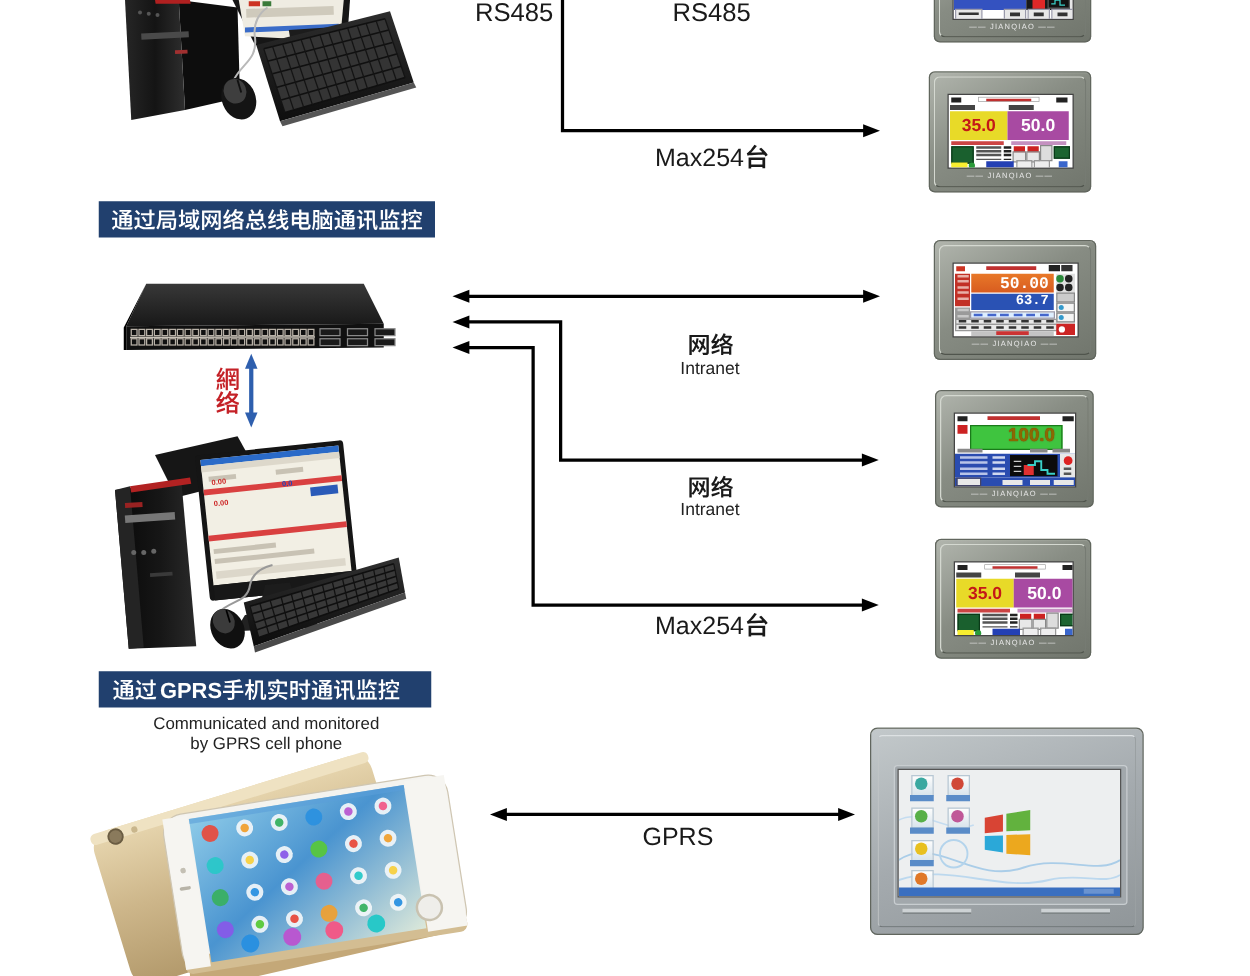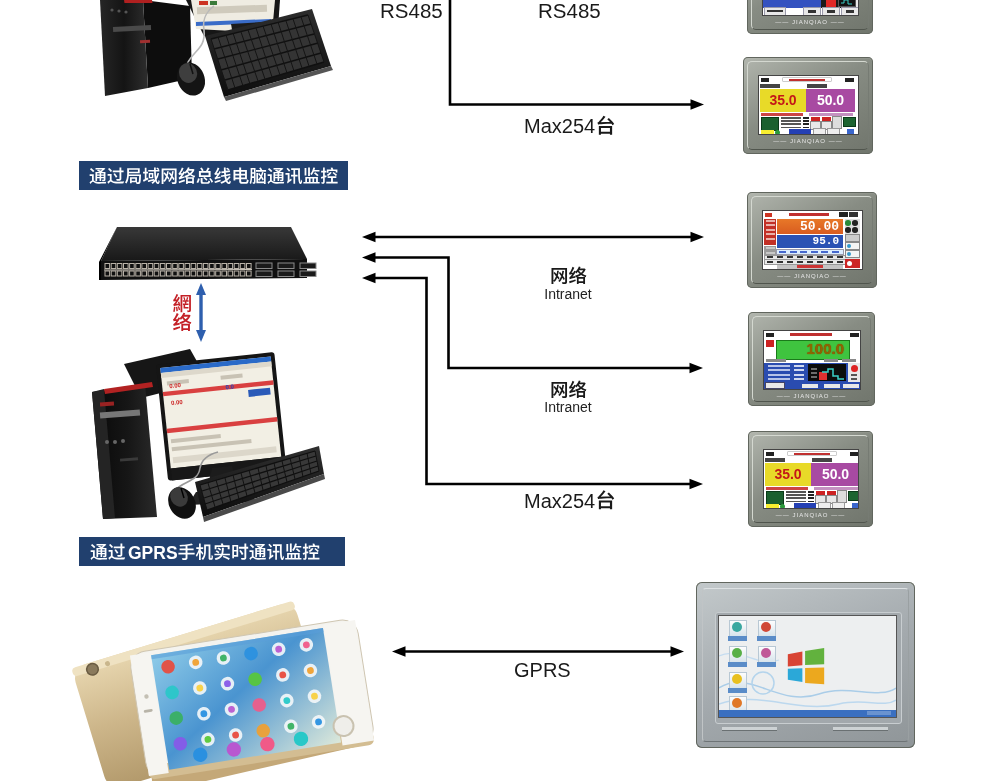--- a/index.html
+++ b/index.html
@@ -429,21 +429,21 @@
         <div class="abs" style="left:2.5px;top:17.8px;width:9px;height:2px;background:#e8b0a8;"></div>
         <div class="abs" style="left:2.5px;top:22.200000000000003px;width:9px;height:2px;background:#e8b0a8;"></div>
         <div class="abs" style="left:2.5px;top:26.6px;width:9px;height:2px;background:#e8b0a8;"></div>
         <div class="abs" style="left:1px;top:34.5px;width:12px;height:17px;background:#9a9a9a;"></div>
         <div class="abs" style="left:2.5px;top:36.0px;width:9px;height:2.2px;background:#c8c8c8;"></div>
         <div class="abs" style="left:2.5px;top:40.5px;width:9px;height:2.2px;background:#c8c8c8;"></div>
         <div class="abs" style="left:2.5px;top:45.0px;width:9px;height:2.2px;background:#c8c8c8;"></div>
         <div class="abs" style="left:14px;top:7.5px;width:66px;height:15.5px;background:linear-gradient(180deg,#e87828,#d85c20);"></div>
         <div class="abs" style="left:14px;top:7.5px;width:62px;height:15px;color:#fff;font:bold 13px/15px 'Liberation Mono';text-align:right">50.00</div>
         <div class="abs" style="left:14px;top:24px;width:66px;height:13px;background:#2a52b4;"></div>
-        <div class="abs" style="left:14px;top:24px;width:62px;height:13px;color:#fff;font:bold 11px/13px 'Liberation Mono';text-align:right">95.0</div>
+        <div class="abs" style="left:14px;top:24px;width:62px;height:13px;color:#fff;font:bold 11px/13px 'Liberation Mono';text-align:right">63.7</div>
         <div class="abs" style="left:14px;top:38.5px;width:66px;height:4.5px;background:#ddeeff;outline:.5px solid #99a"></div>
         <div class="abs" style="left:16.0px;top:39.5px;width:7px;height:2.5px;background:#4466cc;"></div>
         <div class="abs" style="left:26.5px;top:39.5px;width:7px;height:2.5px;background:#4466cc;"></div>
         <div class="abs" style="left:37.0px;top:39.5px;width:7px;height:2.5px;background:#4466cc;"></div>
         <div class="abs" style="left:47.5px;top:39.5px;width:7px;height:2.5px;background:#4466cc;"></div>
         <div class="abs" style="left:58.0px;top:39.5px;width:7px;height:2.5px;background:#4466cc;"></div>
         <div class="abs" style="left:68.5px;top:39.5px;width:7px;height:2.5px;background:#4466cc;"></div>
         <div class="abs" style="left:2px;top:44.5px;width:80px;height:3.5px;background:#e8e8e8;outline:.5px solid #999"></div>
         <div class="abs" style="left:4px;top:45px;width:6px;height:2.2px;background:#333;"></div>
         <div class="abs" style="left:14px;top:45px;width:6px;height:2.2px;background:#333;"></div>
@@ -597,12 +597,13 @@
       <div class="abs" style="left:26px;top:145px;width:55px;height:3px;background:#cdd2d4;border-bottom:1px solid #6a7072"></div>
       <div class="abs" style="left:137px;top:145px;width:55px;height:3px;background:#cdd2d4;border-bottom:1px solid #6a7072"></div>
     </div>
 <div class="abs" style="left:79px;top:161px;width:269px;height:29px;background:#21406e"></div>
 <div class="abs" style="left:79px;top:537px;width:266px;height:29px;background:#21406e"></div>
 <div class="t" style="left:380px;top:-1px;font-size:20.5px">RS485</div>
 <div class="t" style="left:538px;top:-1px;font-size:20.5px">RS485</div>
 <div class="t" style="left:538px;top:286px;width:60px;text-align:center;font-size:14px;color:#222">Intranet</div>
 <div class="t" style="left:538px;top:398.5px;width:60px;text-align:center;font-size:14px;color:#222">Intranet</div>
 <div class="t" style="left:514px;top:658.5px;font-size:20px">GPRS</div>
+<div class="t" style="left:63px;top:571px;width:300px;text-align:center;font-size:13.5px;line-height:15.5px;color:#222">Communicated and monitored<br>by GPRS cell phone</div>
 </div>
 </body></html>

